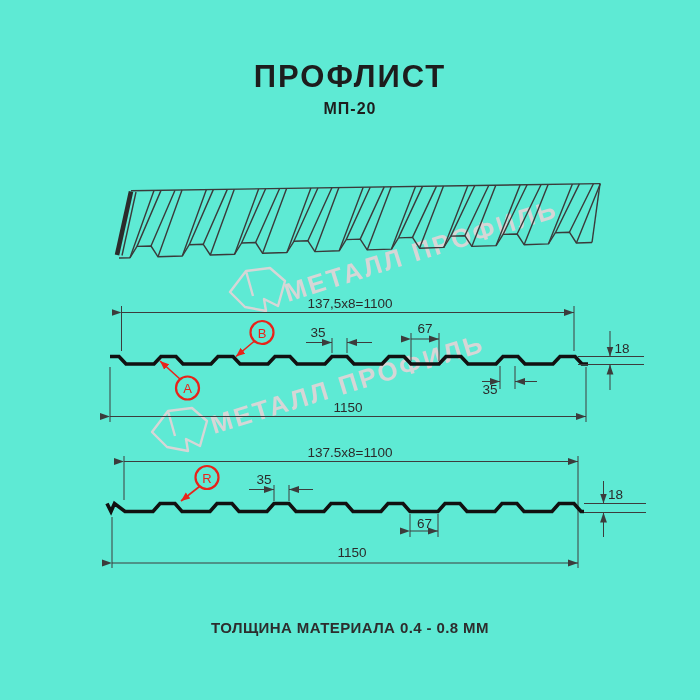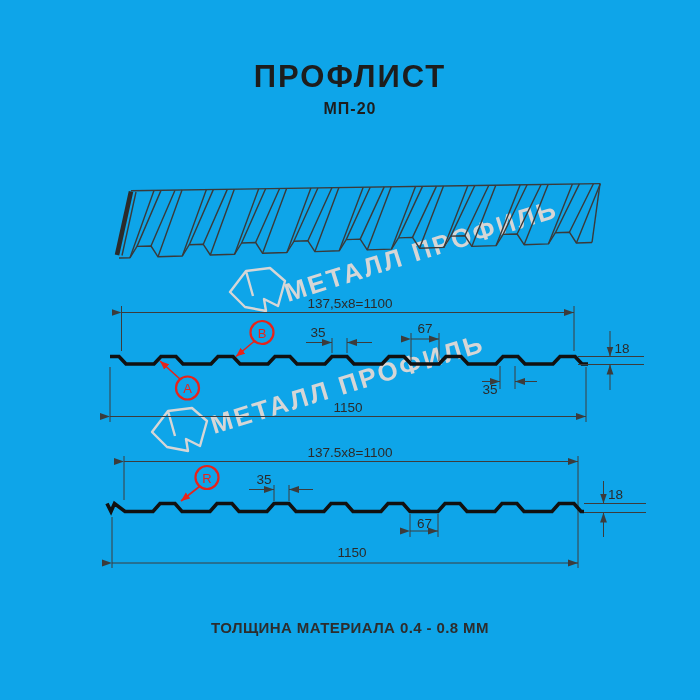--- a/index.html
+++ b/index.html
@@ -1,16 +1,16 @@
 <!DOCTYPE html>
 <html style="--red: #e8231a; --line: #3c3c3c; --profile: #111111; --wm: #d6d6d6;"><head>
 <meta charset="utf-8">
 <style>
   html,body{margin:0;padding:0;background:#fff;}
-  .page{position:relative;width:700px;height:700px;background:#0ea5e9;overflow:hidden;
+  .page{position:relative;width:700px;height:700px;background:#5eead4;overflow:hidden;
         font-family:"Liberation Sans",sans-serif;}
   svg{position:absolute;left:0;top:0;}
   .title-text{font-family:"Liberation Sans",sans-serif;font-weight:800;font-size:31px;
               letter-spacing:2px;fill:#1d1d1d;}
   .subtitle-text{font-weight:700;font-size:16px;letter-spacing:1px;fill:#1d1d1d;}
   .caption-text{font-weight:700;font-size:15px;letter-spacing:.4px;fill:#2d2d2d;}
   .dim-text{font-size:13.5px;fill:#2b2b2b;}
   .dim-line{stroke:var(--line,#3c3c3c);stroke-width:1;fill:none;}
   .profile-line{stroke:var(--profile,#111);stroke-width:3.6;fill:none;stroke-linejoin:miter;}
   .sheet-line{stroke:#3a3a3a;stroke-width:1.4;fill:none;stroke-linejoin:round;}

